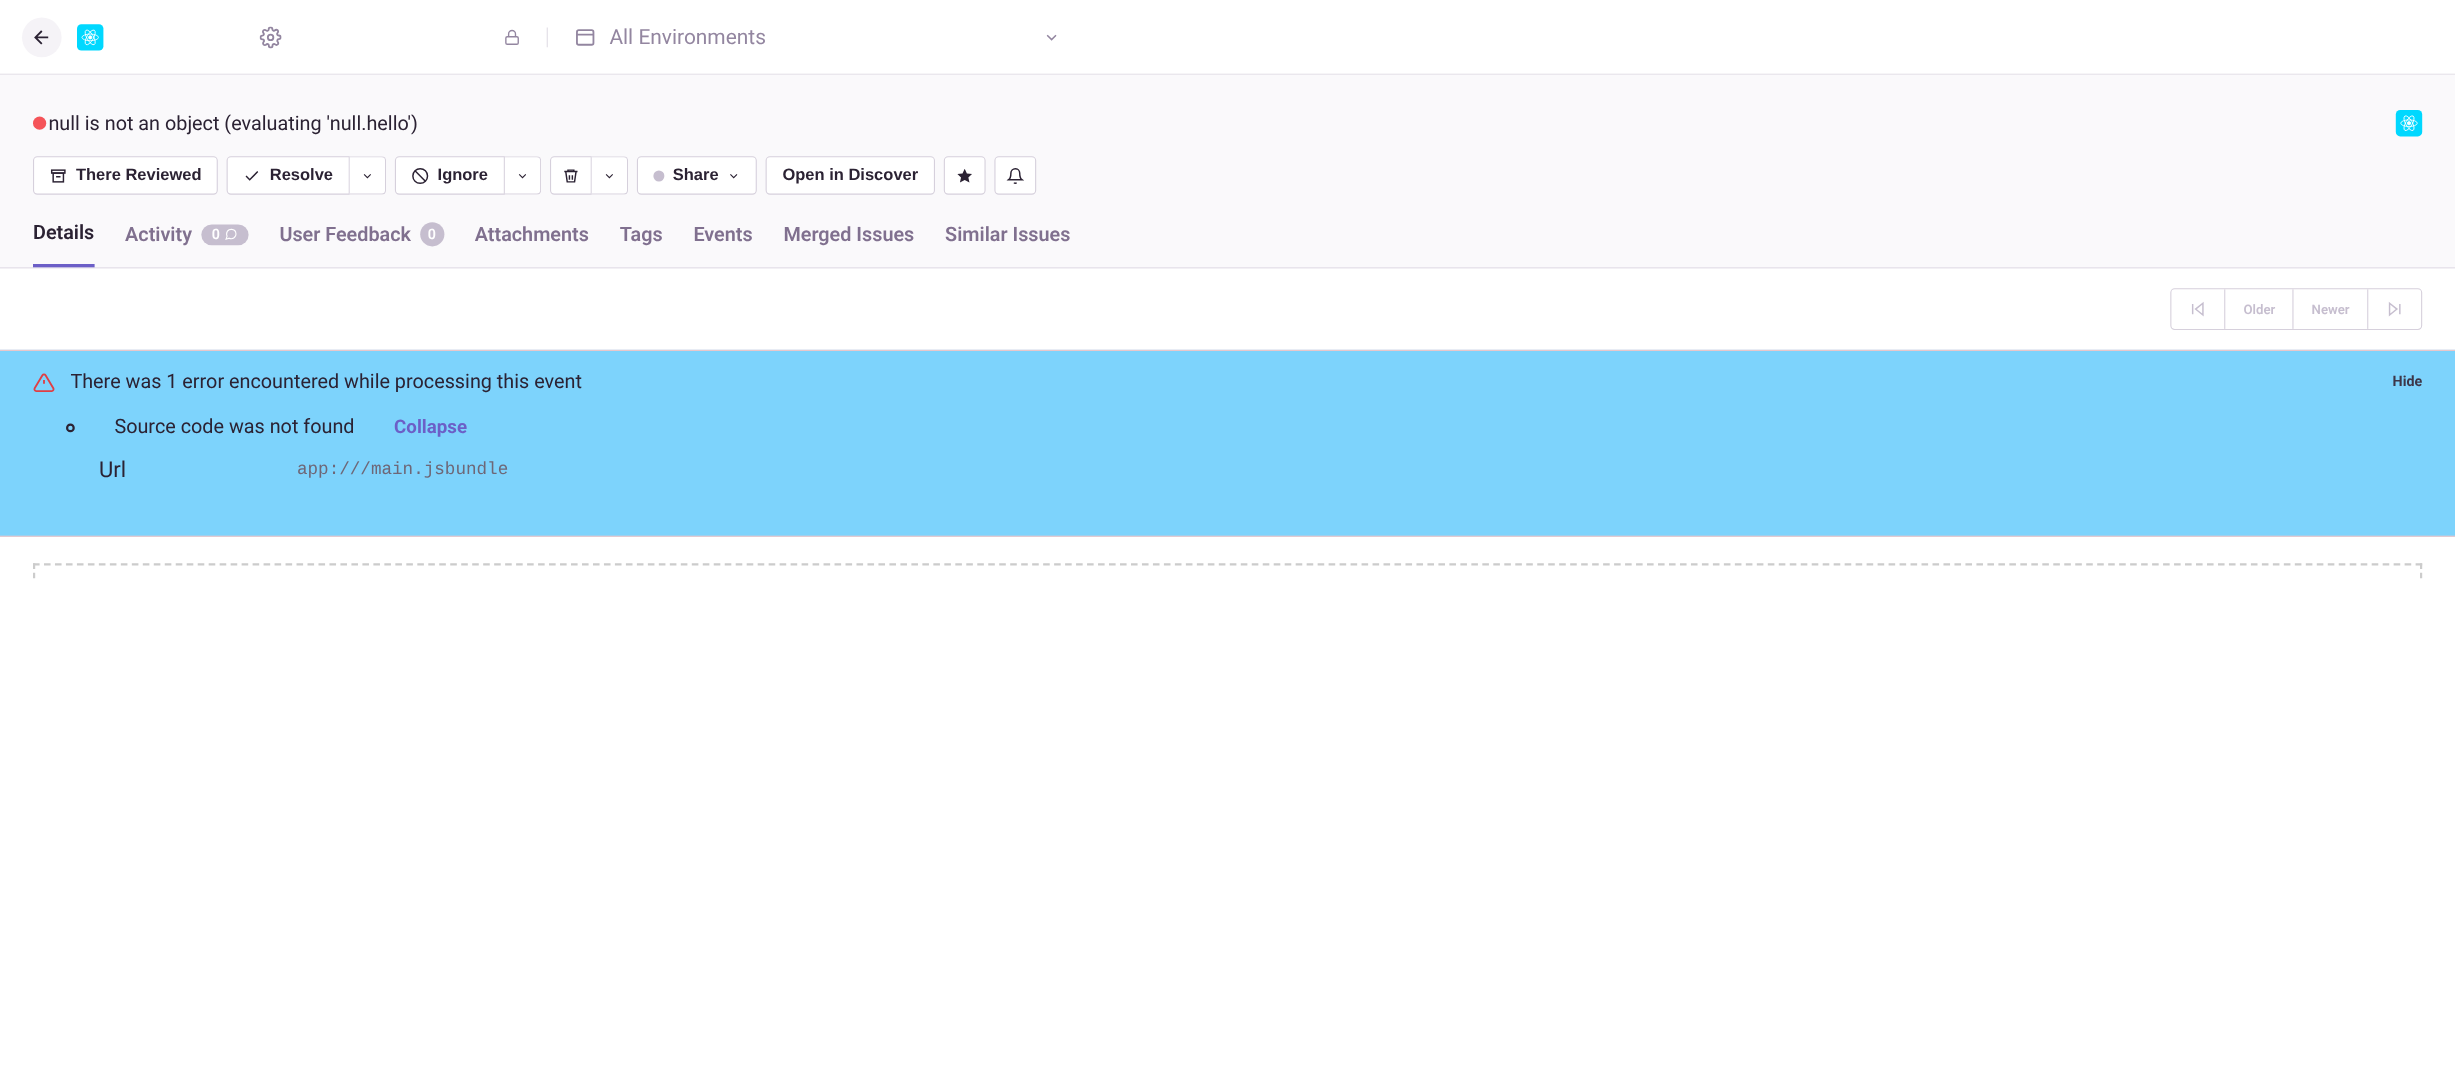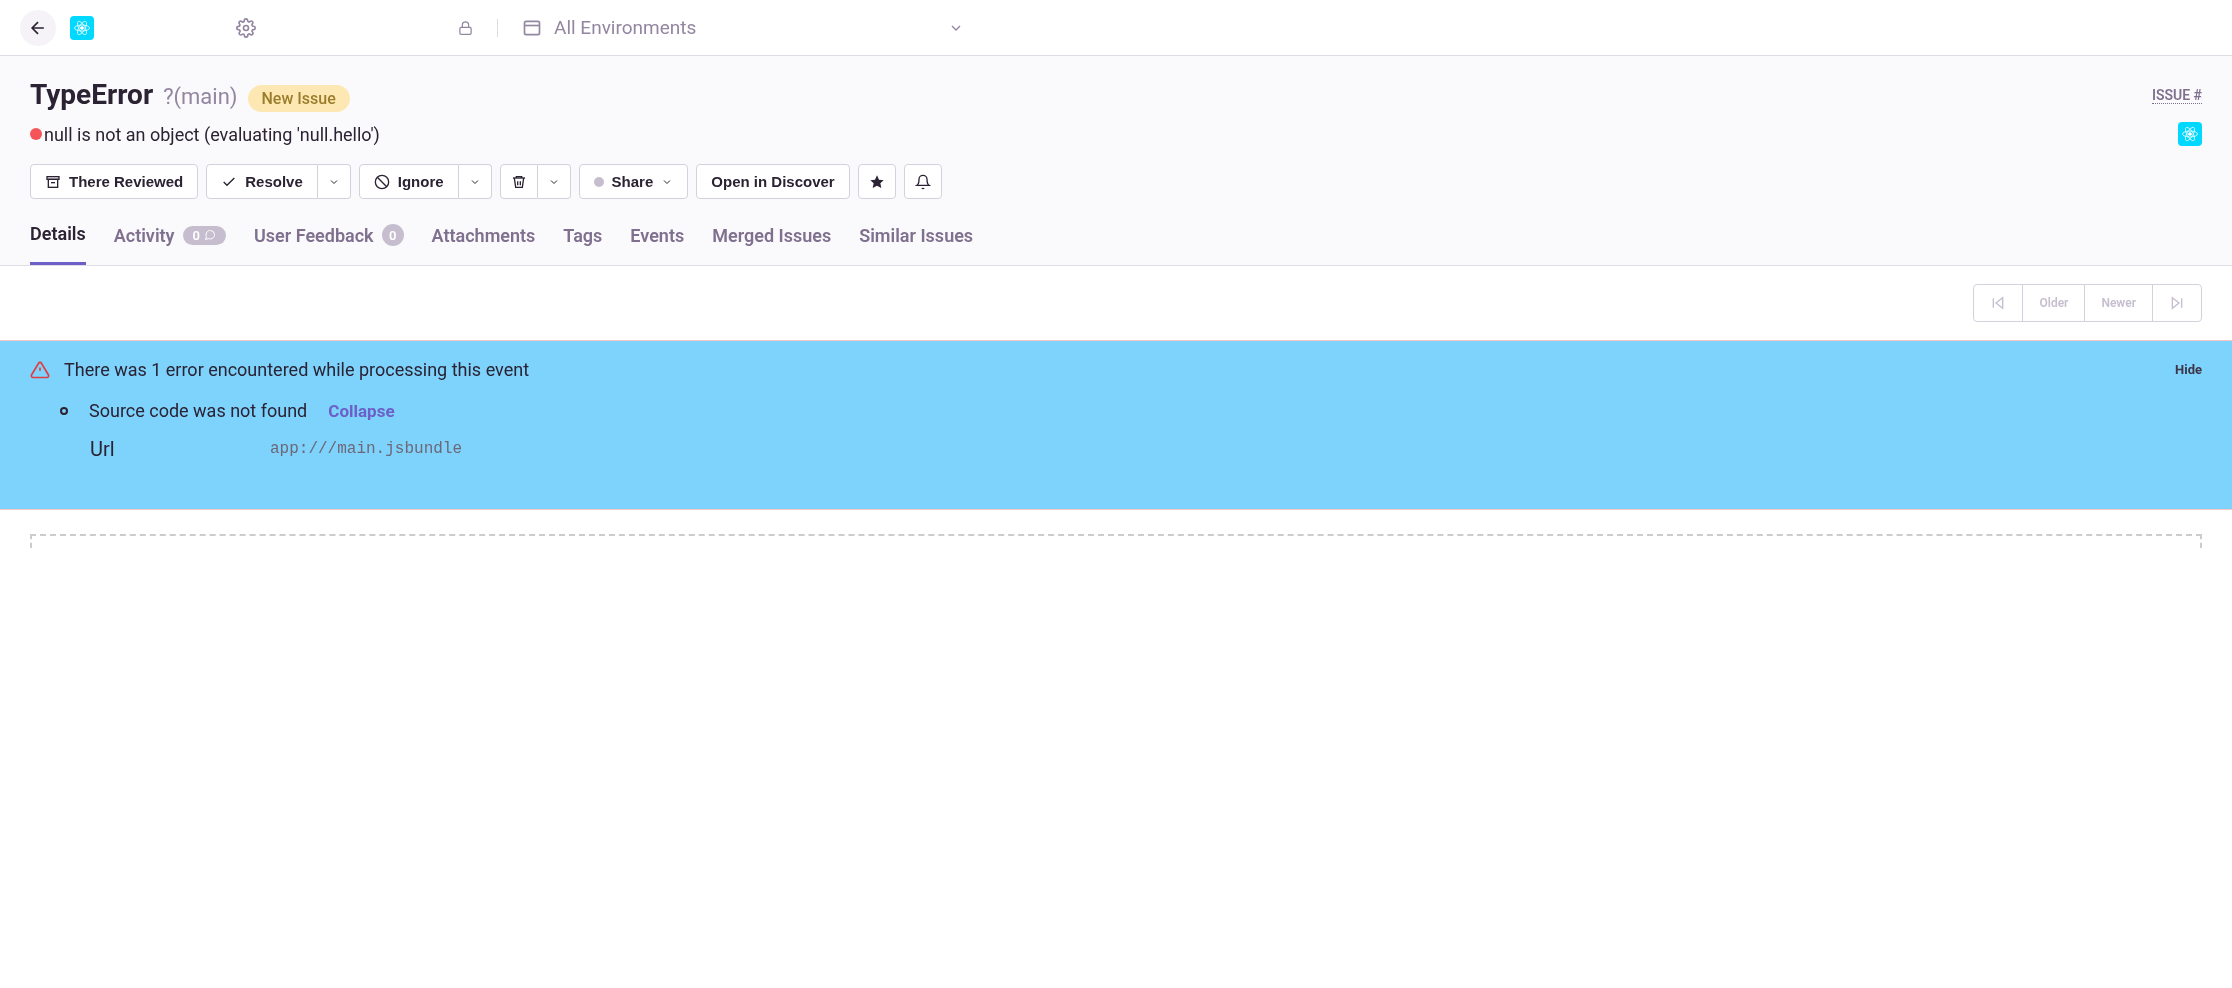--- a/index.html
+++ b/index.html
@@ -7,21 +7,21 @@
       font-family: -apple-system, BlinkMacSystemFont, 'Segoe UI', Roboto, sans-serif;
       background: #fff;
       color: #2b2233;
       font-size: 15px;
     }
     .top-bar {
       display: flex;
       align-items: center;
       padding: 12px 20px;
       border-bottom: 1px solid #e0dce5;
-      height: 56px;
+      height: 68px;
     }
     .back-btn {
       width: 36px; height: 36px;
       border-radius: 50%;
       background: #f5f3f7;
       display: flex; align-items: center; justify-content: center;
       cursor: pointer;
       margin-right: 14px;
     }
     .react-badge {
@@ -244,21 +244,21 @@
       cursor: pointer;
       font-size: 13px;
       margin-left: 42px;
     }
     .error-detail {
       padding: 20px 30px 30px 30px;
     }
     .detail-row1 {
       display: flex;
       align-items: center;
-      gap: 21px;
+      gap: 36px;
     }
     .bullet {
       width: 8px; height: 8px;
       border: 2px solid #2b2233;
       border-radius: 50%;
     }
     .detail-title {
       font-size: 18px;
       color: #2b2233;
     }
@@ -335,28 +335,20 @@
         </svg>
       <span>All Environments</span>
       <svg class="env-chevron-right" width="16" height="16" viewBox="0 0 24 24" fill="none" stroke="currentColor" stroke-width="2">
           <polyline points="6 9 12 15 18 9"></polyline>
         </svg>
     </div>
   </div>
 </div>
 
 <div class="header-section">
-  <div class="title-row">
-    <div class="title-left">
-      <span class="error-type">TypeError</span>
-      <span class="error-location">?(main)</span>
-      <span class="new-issue-pill">New Issue</span>
-    </div>
-    <span class="issue-num-label">ISSUE #</span>
-  </div>
   <div class="message-row">
     <div class="message-left">
       <div class="red-dot"></div>
       <span class="error-msg">null is not an object (evaluating 'null.hello')</span>
     </div>
     <div class="react-badge-sm">
       <svg width="18" height="18" viewBox="0 0 24 24" fill="none" stroke="#fff" stroke-width="1">
           <circle cx="12" cy="12" r="2" fill="#fff"></circle>
           <ellipse cx="12" cy="12" rx="10" ry="4"></ellipse>
           <ellipse cx="12" cy="12" rx="10" ry="4" transform="rotate(60 12 12)"></ellipse>

